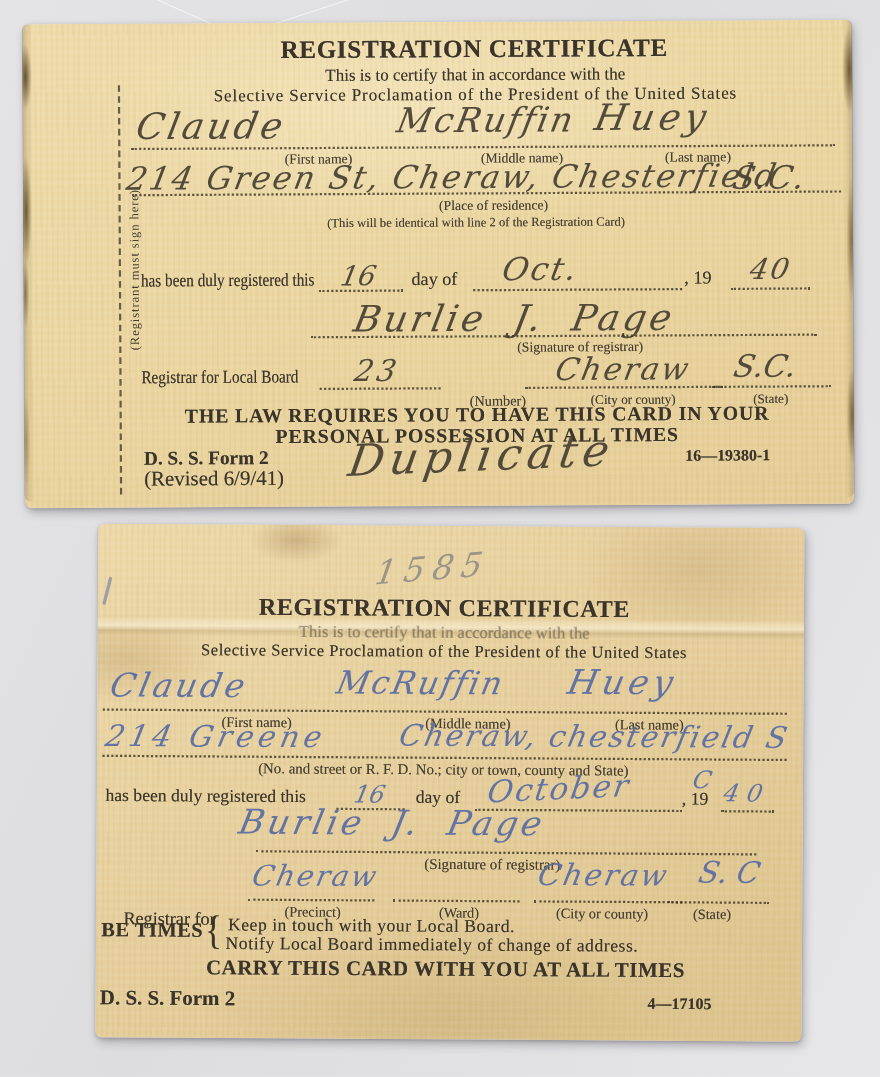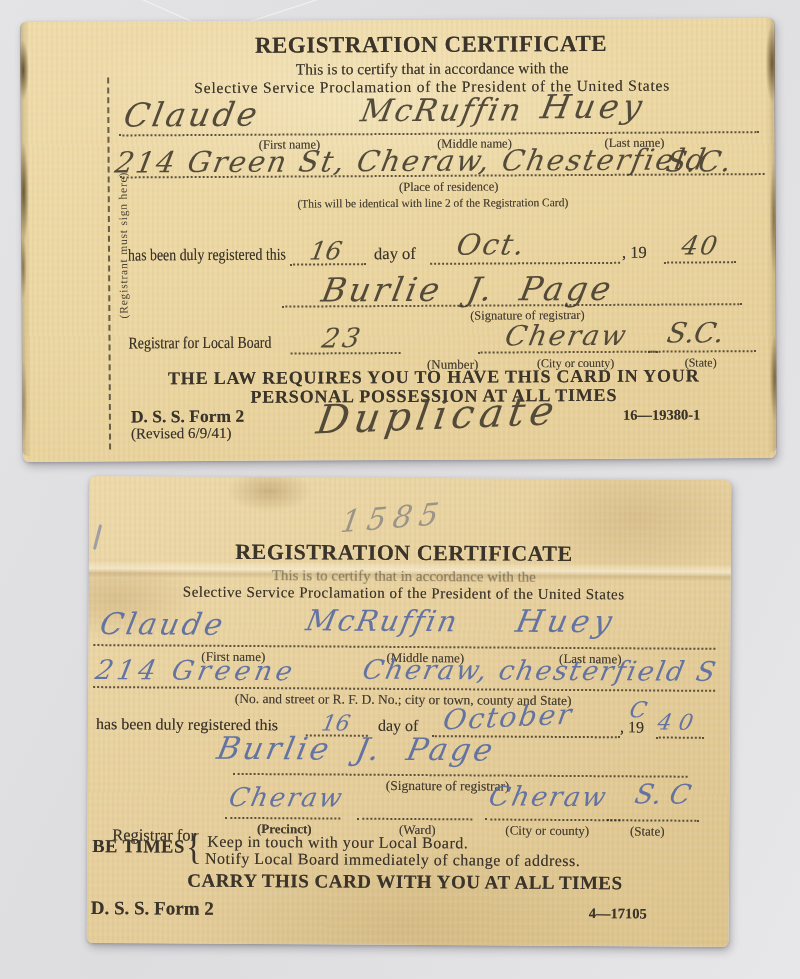--- a/index.html
+++ b/index.html
@@ -120,21 +120,21 @@
   <div class="dot" style="left:625px;top:332px;width:108px;"></div>
   <div class="hw hwt" style="left:645px;top:298px;font-size:28px;">S.C.</div>
   <div class="lbl" style="left:430px;top:337px;font-size:13px;">(Number)</div>
   <div class="lbl" style="left:553px;top:337px;font-size:12px;">(City or county)</div>
   <div class="lbl" style="left:678px;top:337px;font-size:12px;">(State)</div>
 
   <div class="print bold ctr" style="left:111px;top:347px;width:600px;font-size:18px;letter-spacing:.8px;">THE LAW REQUIRES YOU TO HAVE THIS CARD IN YOUR</div>
   <div class="print bold ctr" style="left:111px;top:366px;width:600px;font-size:18px;letter-spacing:.8px;">PERSONAL POSSESSION AT ALL TIMES</div>
 
   <div class="print bold" style="left:108px;top:385px;font-size:17.5px;">D. S. S. Form 2</div>
-  <div class="print" style="left:108px;top:404px;font-size:15px;">(Revised 6/9/41)</div>
+  <div class="print" style="left:108px;top:404px;font-size:19px;">(Revised 6/9/41)</div>
   <div class="hw hwt" style="left:295px;top:372px;font-size:40px;letter-spacing:5px;transform:skewX(-11deg) rotate(-2deg);">Duplicate</div>
   <div class="print bold" style="left:600px;top:388px;font-size:14.5px;">16—19380-1</div>
 </div>
 
 <div class="card card-bottom">
   <div class="tex"></div>
   <div class="crease"></div>
   <div class="bluemark"></div>
 
   <div class="pencil" style="left:252px;top:22px;font-size:30px;">1585</div>
@@ -172,21 +172,21 @@
   <div class="lbl" style="left:360px;top:300px;font-size:13.5px;">(Signature of registrar)</div>
 
   <div class="print" style="left:25px;top:320px;font-size:16.5px;margin-top:29px;">Registrar for</div>
   <div class="dot" style="left:138px;top:340px;width:115px;"></div>
   <div class="hw hwb" style="left:142px;top:305px;font-size:26px;letter-spacing:2px;">Cheraw</div>
   <div class="dot" style="left:270px;top:340px;width:115px;"></div>
   <div class="dot" style="left:398px;top:340px;width:135px;"></div>
   <div class="hw hwb" style="left:402px;top:302px;font-size:27px;letter-spacing:2px;">Cheraw</div>
   <div class="dot" style="left:520px;top:340px;width:92px;"></div>
   <div class="hw hwb" style="left:548px;top:299px;font-size:27px;">S. C</div>
-  <div class="lbl" style="left:197px;top:344px;font-size:13px;font-weight:bold;">(Precinct)</div>
+  <div class="lbl" style="left:197px;top:344px;font-size:13px;">(Precinct)</div>
   <div class="lbl" style="left:330px;top:344px;font-size:13px;">(Ward)</div>
   <div class="lbl" style="left:460px;top:344px;font-size:13px;">(City or county)</div>
   <div class="lbl" style="left:560px;top:344px;font-size:13px;">(State)</div>
 
   <div class="print bold" style="left:5px;top:360px;font-size:18.5px;letter-spacing:.5px;">BE TIMES</div>
   <div class="brace" style="left:99px;top:352px;">{</div>
   <div class="print" style="left:120px;top:356px;font-size:16px;letter-spacing:.5px;">Keep in touch with your Local Board.</div>
   <div class="print" style="left:118px;top:373px;font-size:16px;letter-spacing:.5px;">Notify Local Board immediately of change of address.</div>
 
   <div class="print bold ctr" style="left:0px;top:393px;width:636px;font-size:19px;letter-spacing:.5px;">CARRY THIS CARD WITH YOU AT ALL TIMES</div>

